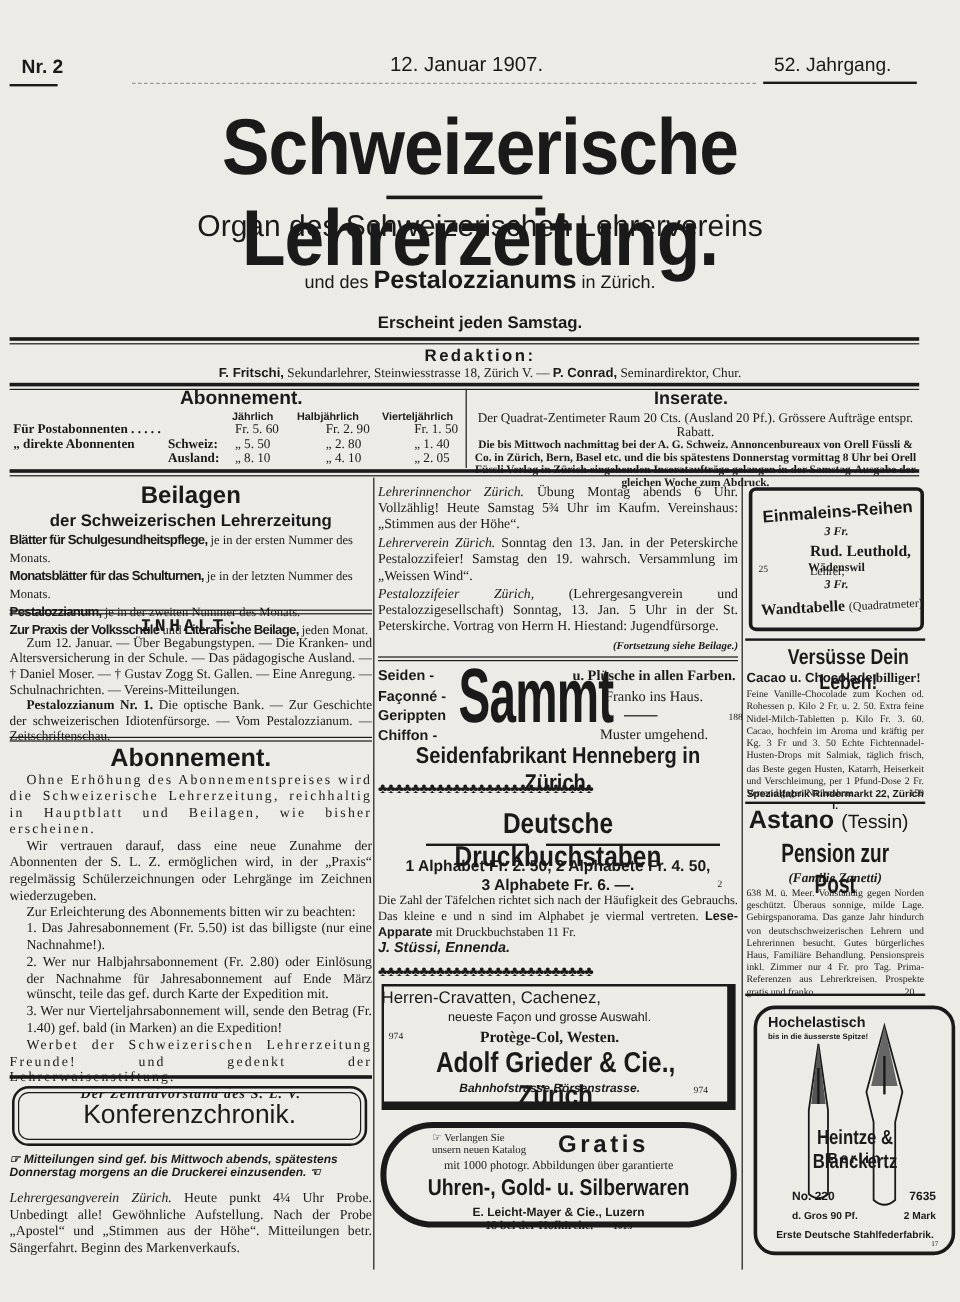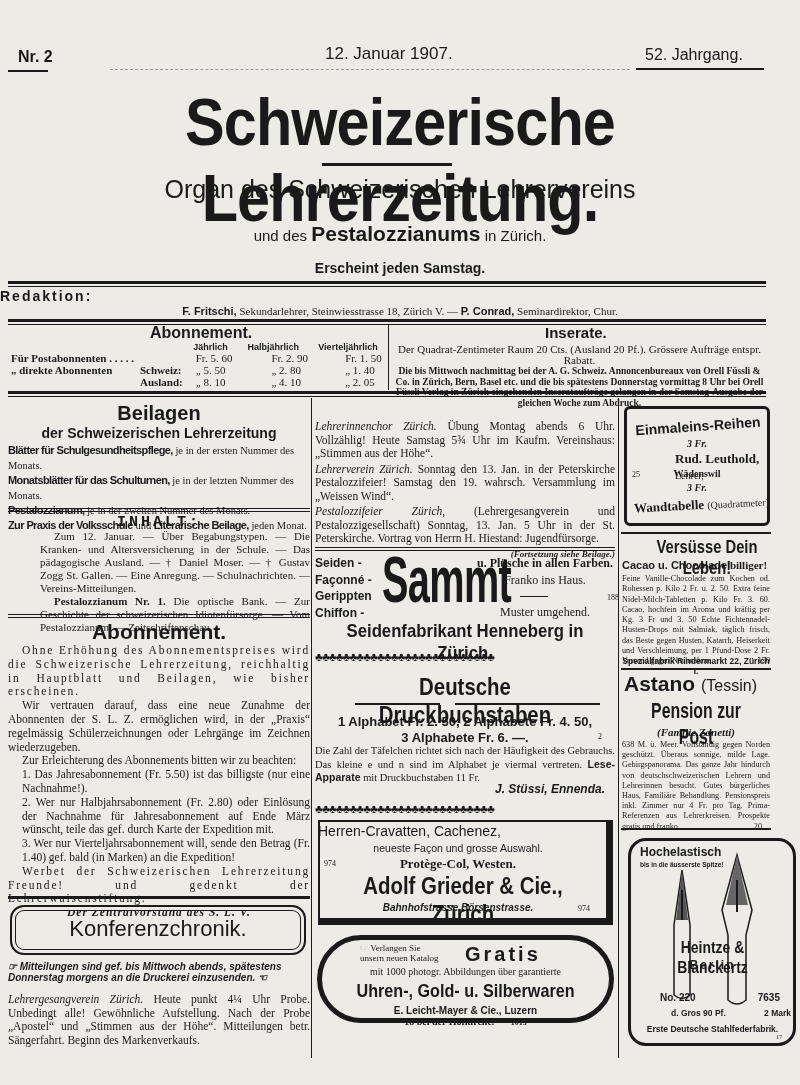--- a/index.html
+++ b/index.html
@@ -31,21 +31,21 @@
     transform: scaleX(0.9); transform-origin: center;
   }
   .mast-ul { left: 322px; top: 163px; width: 130px; height: 3px; }
   .organ { left: 0; top: 175px; width: 800px; text-align: center; font-size: 25px; font-family: "Liberation Sans", sans-serif; }
   .und { left: 0; top: 222px; width: 800px; text-align: center; font-size: 15px; font-family: "Liberation Sans", sans-serif; }
   .und .pest { font-size: 21px; font-weight: bold; }
   .ersch { left: 0; top: 260px; width: 800px; text-align: center; font-size: 14px; font-weight: bold; font-family: "Liberation Sans", sans-serif; }
 
   .dbl-rule { position: absolute; border-top: 3px solid #1a1a1a; border-bottom: 1px solid #1a1a1a; height: 6px; }
 
-  .redak-title { left: 0; top: 288px; width: 800px; text-align: left; font-size: 14px; font-weight: bold; letter-spacing: 2px; font-family: "Liberation Sans", sans-serif; }
+  .redak-title { left: 0; top: 288px; width: 800px; text-align: center; font-size: 14px; font-weight: bold; letter-spacing: 2px; font-family: "Liberation Sans", sans-serif; }
   .redak-line { left: 0; top: 305px; width: 800px; text-align: center; font-size: 11px; }
 
   
   .abo-title { left: 150px; top: 324px; font-size: 16px; font-weight: bold; font-family: "Liberation Sans", sans-serif; }
   .abo-tbl { left: 8px; top: 342px; font-size: 11px; }
   .abo-tbl table { border-collapse: collapse; }
   .abo-tbl td { padding: 0 3px; line-height: 12px; white-space: nowrap; }
   .abo-tbl th { font-size: 9px; font-family: "Liberation Sans", sans-serif; font-weight: bold; padding: 0 3px; line-height: 10px; }
   .vline { position: absolute; width: 1px; background: #1a1a1a; }
 
@@ -53,56 +53,56 @@
   .ins-text { left: 392px; top: 344px; width: 375px; font-size: 9.5px; line-height: 10.5px; text-align: center; }
 
   
   .col-left { left: 8px; width: 302px; }
   .beil-title { top: 402px; font-size: 20px; font-weight: bold; text-align: center; font-family: "Liberation Sans", sans-serif; }
   .beil-sub { top: 425px; font-size: 14px; font-weight: bold; text-align: center; font-family: "Liberation Sans", sans-serif; }
   .beil-list { top: 443px; font-size: 10.5px; line-height: 15px; }
   .beil-list .k { font-family: "Liberation Sans", sans-serif; font-weight: bold; font-size: 11px; letter-spacing: -0.6px; }
   .inhalt-title { top: 514px; font-size: 15px; letter-spacing: 3px; text-align: center; font-weight: bold; font-family: "Liberation Mono", monospace; }
   .inhalt-text { top: 530px; font-size: 11px; line-height: 13px; text-align: justify; }
-  .indent { text-indent: 14px; margin-left: 32px; }
+  .indent { text-indent: 14px; }
 
   .abo2-title { top: 620px; font-size: 21px; font-weight: bold; text-align: center; font-family: "Liberation Sans", sans-serif; }
   .abo2-text { top: 644px; font-size: 11.5px; line-height: 13.8px; text-align: justify; }
   .abo2-text p { margin: 0; }
   .sp { letter-spacing: 1.8px; }
   .abo2-list { padding-left: 14px; }
   .sig { text-align: center; font-style: italic; font-weight: bold; letter-spacing: 1px; }
 
   .konf-box {
     left: 10px; top: 905px; width: 296px; height: 50px;
     border: 2px solid #1a1a1a; border-radius: 14px;
     box-shadow: inset 0 0 0 3px #ecebe6, inset 0 0 0 4px #1a1a1a;
   }
   .konf-title { left: 10px; top: 916px; width: 296px; text-align: center; font-size: 22px; font-family: "Liberation Sans", sans-serif; }
   .konf-note { top: 962px; font-size: 10px; line-height: 10.5px; font-style: italic; font-weight: bold; font-family: "Liberation Sans", sans-serif; }
   .konf-text { top: 993px; font-size: 11.5px; line-height: 13.5px; text-align: justify; }
 
   
-  .col-mid { left: 315px; width: 300px; margin-top: 16px; }
+  .col-mid { left: 315px; width: 300px; }
   .vereins { top: 404px; font-size: 11.5px; line-height: 13.5px; text-align: justify; }
   .vereins p { margin-bottom: 2px; }
   .fort { top: 533px; width: 300px; text-align: right; font-size: 9px; font-style: italic; font-weight: bold; }
 
   .samt-left { left: 315px; top: 555px; font-size: 12px; line-height: 16.5px; font-weight: bold; font-family: "Liberation Sans", sans-serif; }
   .samt-big { left: 382px; top: 543px; font-size: 64px; font-weight: bold; font-family: "Liberation Sans", sans-serif; transform: scaleX(0.62); transform-origin: left top; letter-spacing: -1px; }
   .samt-right { left: 475px; top: 555px; width: 140px; font-size: 12px; line-height: 16.5px; text-align: center; }
   .samt-bottom { left: 315px; top: 620px; width: 300px; text-align: center; font-size: 19px; font-weight: bold; font-family: "Liberation Sans", sans-serif; transform: scaleX(0.88); }
   .orn-row { left: 315px; width: 300px; height: 14px; font-size: 12px; letter-spacing: -1px; overflow: hidden; white-space: nowrap; line-height: 14px; }
 
   .druck-title { left: 315px; top: 673px; width: 300px; text-align: center; font-size: 24px; font-weight: bold; font-family: "Liberation Sans", sans-serif; transform: scaleX(0.85); }
   .druck-ul1 { left: 355px; top: 703px; width: 85px; height: 2px; }
   .druck-ul2 { left: 455px; top: 703px; width: 145px; height: 2px; }
   .druck-price { left: 315px; top: 714px; width: 300px; text-align: center; font-size: 13px; line-height: 16px; font-weight: bold; font-family: "Liberation Sans", sans-serif; }
   .druck-text { left: 315px; top: 745px; width: 300px; font-size: 10.5px; line-height: 12.5px; text-align: justify; }
-  .druck-sig { left: 315px; top: 782px; width: 290px; text-align: right; font-size: 12px; font-weight: bold; font-style: italic; font-family: "Liberation Sans", sans-serif; }
+  .druck-sig { left: 315px; top: 782px; width: 290px; font-size: 12px; font-weight: bold; font-style: italic; font-family: "Liberation Sans", sans-serif; }
 
   .grieder-box { left: 318px; top: 820px; width: 295px; height: 105px; border: 2px solid #1a1a1a; border-right-width: 7px; border-bottom-width: 7px; }
   .grieder-1 { left: 318px; top: 823px; width: 280px; text-align: left; font-size: 14px; font-family: "Liberation Sans", sans-serif; }
   .grieder-2 { left: 318px; top: 842px; width: 280px; text-align: center; font-size: 10.5px; font-family: "Liberation Sans", sans-serif; }
   .grieder-3 { left: 318px; top: 856px; width: 280px; text-align: center; font-size: 13px; font-weight: bold; }
   .grieder-4 { left: 318px; top: 872px; width: 290px; text-align: center; font-size: 24px; font-weight: bold; font-family: "Liberation Sans", sans-serif; transform: scaleX(0.85); }
   .grieder-5 { left: 318px; top: 902px; width: 280px; text-align: center; font-size: 10px; font-weight: bold; font-style: italic; font-family: "Liberation Sans", sans-serif; }
   .small-num { font-size: 8px; }
 
   .gratis-box { left: 317px; top: 935px; width: 297px; height: 88px; border: 5px solid #1a1a1a; border-radius: 44px; }
@@ -384,20 +384,20 @@
     <path d="M77 5 L62 60 L68 85 L68 150 Q77 158 86 150 L86 85 L92 60 Z" fill="none" stroke="#1a1a1a" stroke-width="1.5"></path>
     <path d="M77 5 L66 55 L88 55 Z" fill="#666"></path>
     <line x1="77" y1="30" x2="77" y2="62" stroke="#1a1a1a" stroke-width="2"></line>
   </svg>
   <div class="abs pen-name">Heintze &amp; Blanckertz</div>
   <div class="abs pen-city">Berlin</div>
   <div class="abs pen-row" style="top:992px;">
     <span>No. 220</span>
     <span>7635</span>
   </div>
-  <div class="abs pen-row" style="top:1008px; font-size:8.5px;margin-left:11px;">
+  <div class="abs pen-row" style="top:1008px; font-size:8.5px;">
     <span>d. Gros 90 Pf.</span>
     <span>2 Mark</span>
   </div>
   <div class="abs pen-foot">Erste Deutsche Stahlfederfabrik.</div>
   <div class="abs pen-num">17</div>
 
 </div>
 
 </body></html>

